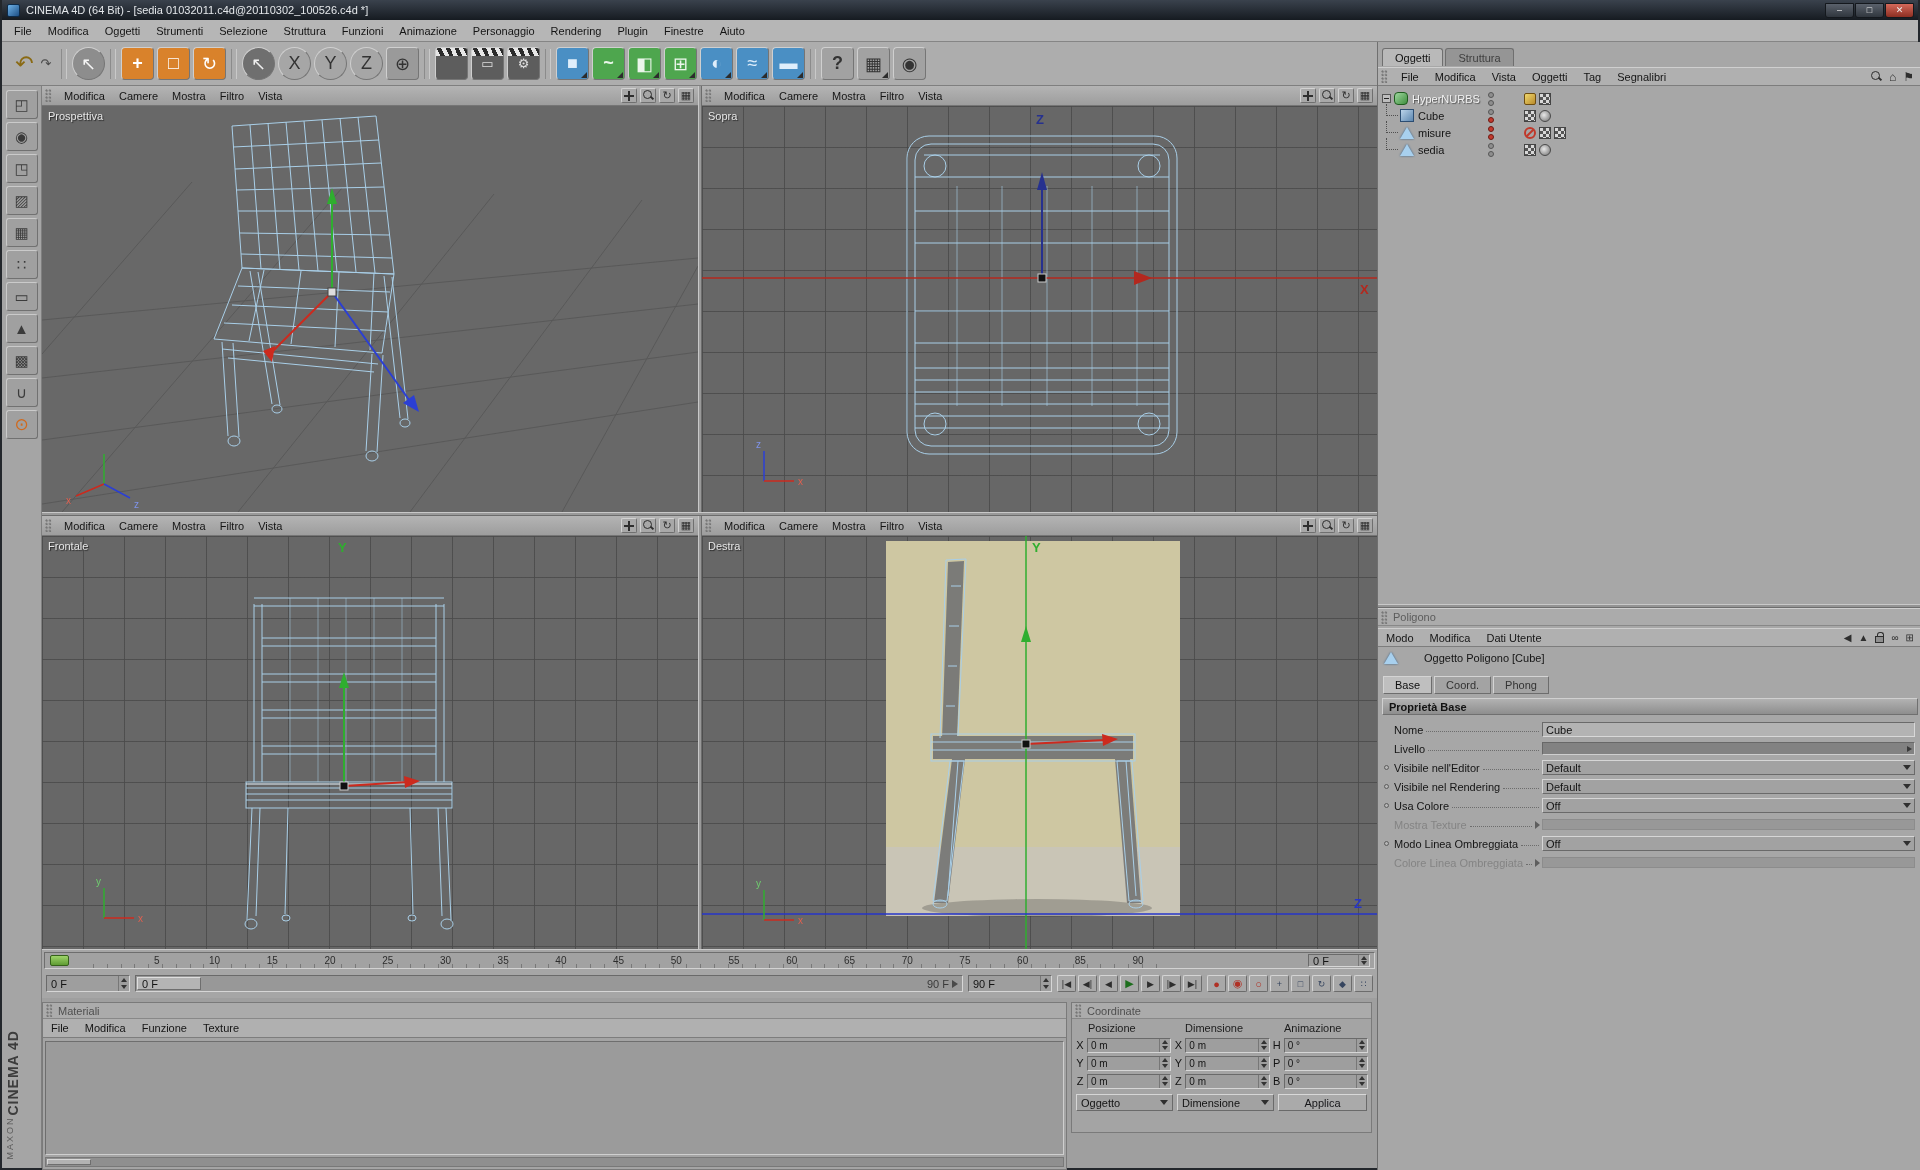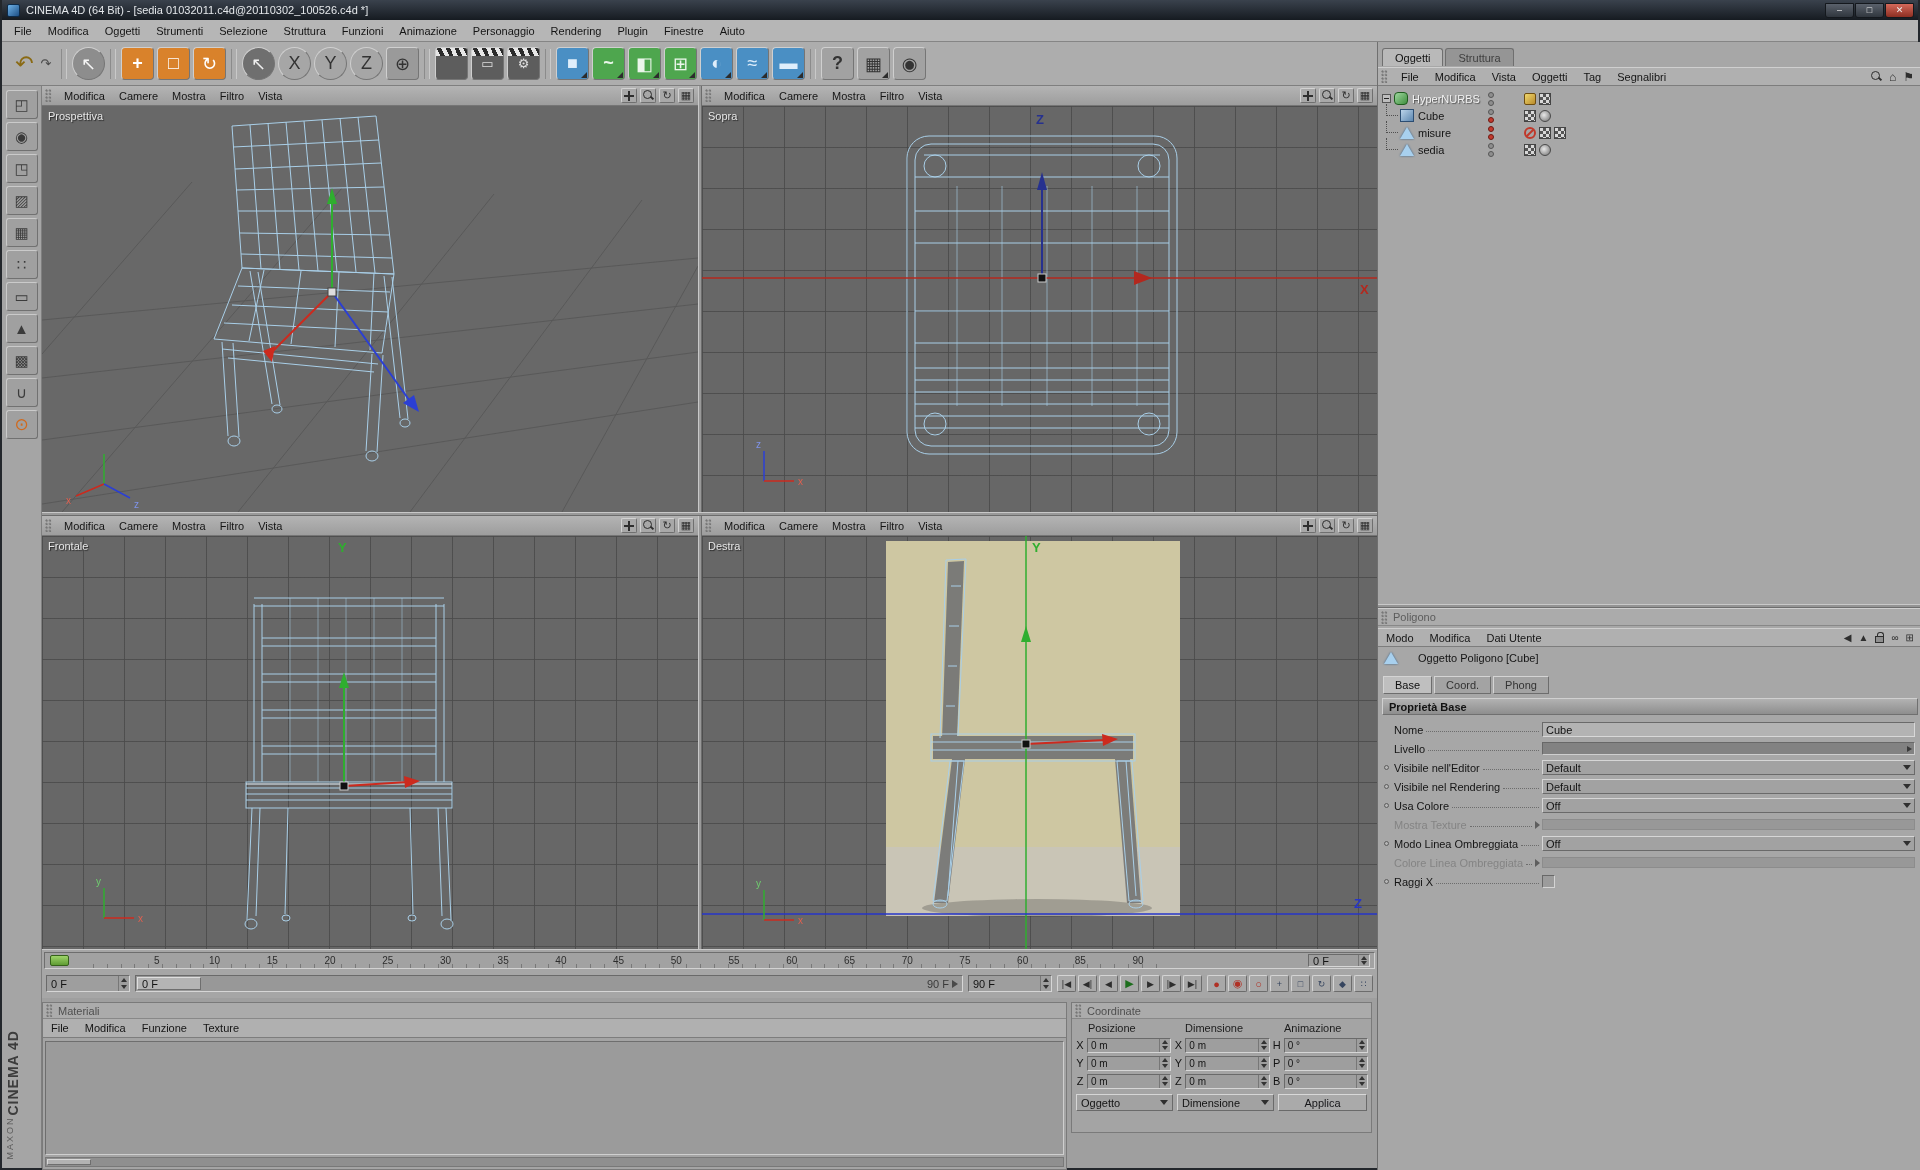--- a/index.html
+++ b/index.html
@@ -91,21 +91,21 @@
 .tag.pen{background:linear-gradient(135deg,#f0d86e,#b98a2a);border:1px solid #6e4d10;border-radius:2px}
 .tag.noRender{position:relative;border:2px solid #c0392b;border-radius:50%}
 .tag.noRender::before{content:'';position:absolute;left:-1px;top:3px;width:10px;height:2px;background:#c0392b;transform:rotate(-45deg)}
 .hsplit{position:absolute;left:0;right:0;height:4px;background:#949494;border-top:1px solid #c9c9c9;border-bottom:1px solid #6e6e6e}
 
 #attr-title{top:566px;height:18px;color:#5c5c5c}
 #attr-menu{top:586px;height:19px}
 .ai{font-size:10px;color:#2e2e2e}
 .mini-lock{position:relative;width:9px;height:7px;border:1px solid #2e2e2e;background:#8f8f8f;display:inline-block;margin-top:4px}
 .mini-lock::before{content:'';position:absolute;left:1px;top:-5px;width:5px;height:4px;border:1px solid #2e2e2e;border-bottom:none;border-radius:3px 3px 0 0}
-#attr-obj{position:absolute;left:6px;top:610px;display:flex;align-items:center;gap:16px}
+#attr-obj{position:absolute;left:6px;top:610px;display:flex;align-items:center;gap:22px}
 #attr-tabs{position:absolute;left:5px;top:634px;display:flex;gap:2px}
 .atab{padding:2px 11px;background:#a3a3a3;border:1px solid;border-color:#d4d4d4 #6d6d6d #6d6d6d #d4d4d4;color:#333}
 .atab.active{background:#bfbfbf;color:#0e0e0e}
 #attr-section{position:absolute;left:4px;right:4px;top:656px;height:17px;display:flex;align-items:center;padding-left:6px;font-weight:bold;color:#121212;background:linear-gradient(#b2b2b2,#8e8e8e);border:1px solid;border-color:#d0d0d0 #707070 #707070 #d0d0d0}
 #attr-fields{position:absolute;left:6px;right:7px;top:678px}
 .arow{display:flex;align-items:center;height:19px}
 .adot{width:10px;flex:0 0 auto;display:flex;align-items:center}
 .adot i{width:5px;height:5px;border-radius:50%;border:1px solid #5c5c5c;background:#b5b5b5}
 .albl{width:148px;flex:0 0 auto;display:flex;align-items:center;overflow:hidden}
 .albl .t{white-space:nowrap}
@@ -903,28 +903,16 @@
         <span class="adot"></span>
         <span class="albl dis">
             <span class="t">Colore Linea Ombreggiata</span>
             <span class="dots"></span>
             <span class="subarrow"></span>
           </span>
         <span class="actl">
             <span class="swatchbar"></span>
           </span>
       </div>
-      <div class="arow">
-        <span class="adot">
-            <i></i>
-          </span>
-        <span class="albl">
-            <span class="t">Raggi X</span>
-            <span class="dots"></span>
-          </span>
-        <span class="actl">
-            <span class="chk"></span>
-          </span>
-      </div>
     </div>
   </div>
 
 </div>
 
 </body></html>

